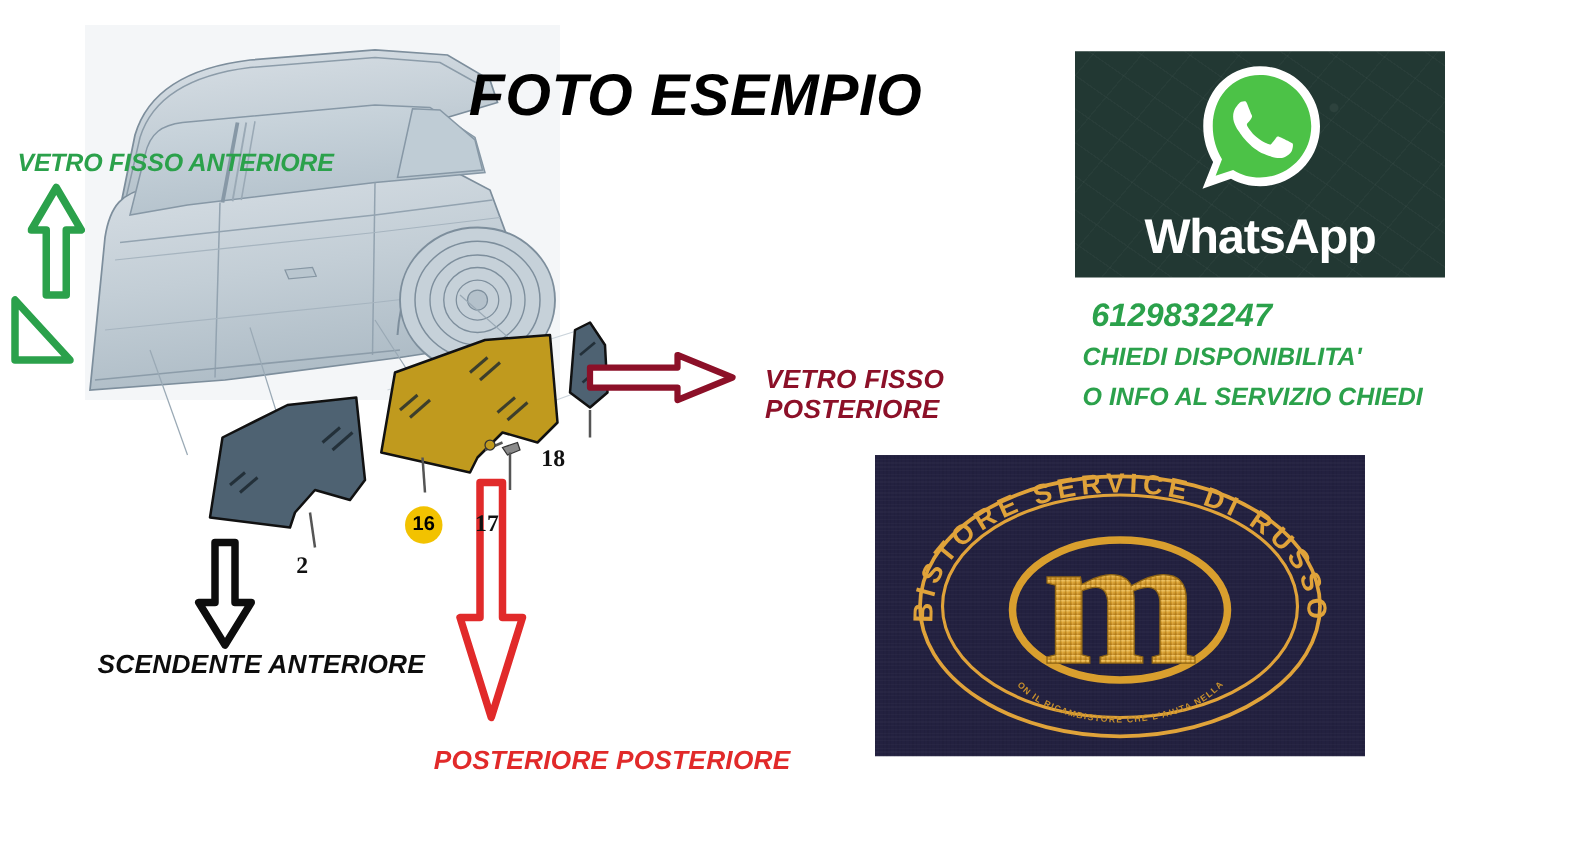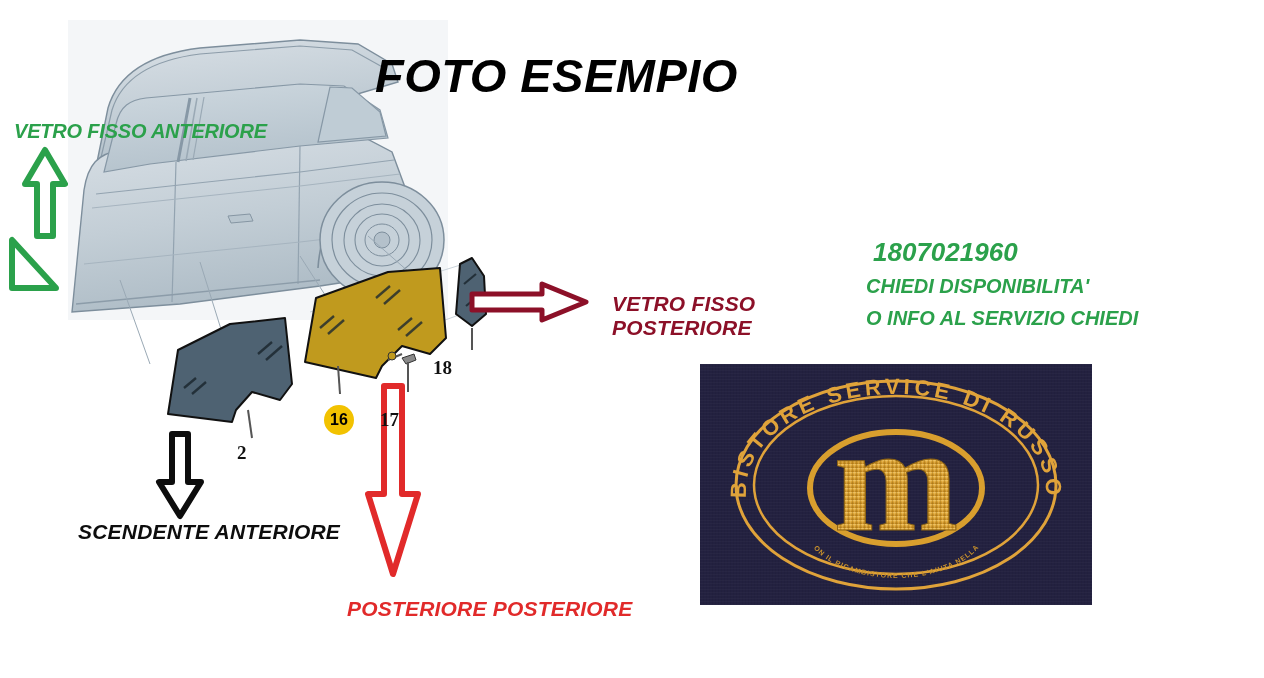--- a/index.html
+++ b/index.html
@@ -299,22 +299,43 @@
   <div class="abs label" id="label-vetro-fisso-posteriore" style="white-space: pre;">VETRO FISSO
 POSTERIORE</div>
 
   <div class="abs label" id="label-scendente-posteriore" style="white-space: pre;">POSTERIORE POSTERIORE</div>
 
   <div class="abs partnum" id="part-number-14">2</div>
   <div class="abs" id="part-badge-16">16</div>
   <div class="abs partnum" id="part-number-17">17</div>
   <div class="abs partnum" id="part-number-18">18</div>
 
-
-  <div class="abs" id="phone-number">1807021960</div>
+  <div class="abs" id="whatsapp-banner">
+    <svg width="296" height="132" viewBox="0 0 296 132" xmlns="http://www.w3.org/2000/svg" style="position:absolute;left:0;top:4px;">
+      <g transform="translate(100,8)">
+        <path d="M48,0 C74.5,0 96,21.5 96,48 C96,74.5 74.5,96 48,96 C39.6,96 31.7,93.8 24.8,90
+                 L2,98 L10.5,76.5 C5.5,68.3 2.6,58.5 2.6,48 C2.6,21.5 21.5,0 48,0 Z" fill="#ffffff"></path>
+        <path d="M48,7 C70.6,7 89,25.4 89,48 C89,70.6 70.6,89 48,89 C40.1,89 32.7,86.8 26.5,82.9
+                 L12.5,87.6 L17.6,74.3 C13,66.8 10.2,57.8 10.2,48 C10.2,25.4 25.4,7 48,7 Z" fill="#4CC247"></path>
+        <path d="M35.5,28 C33.8,28 32.2,28.6 31,30 C29.5,31.7 26.5,34.6 26.5,40.3
+                 C26.5,46 30.7,51.5 31.3,52.3 C31.9,53.1 39.5,65.3 51.4,70.2
+                 C61.3,74.3 63.3,73.5 65.5,73.3 C67.7,73.1 72.5,70.4 73.5,67.6
+                 C74.5,64.8 74.5,62.4 74.2,61.9 C73.9,61.4 73.1,61.1 71.9,60.5
+                 C70.7,59.9 64.7,57 63.6,56.6 C62.5,56.2 61.7,56 60.9,57.2
+                 C60.1,58.4 57.9,61.1 57.2,61.9 C56.5,62.7 55.8,62.8 54.6,62.2
+                 C53.4,61.6 49.4,60.3 44.7,56.1 C41,52.9 38.5,48.9 37.8,47.7
+                 C37.1,46.5 37.7,45.8 38.3,45.2 C38.9,44.6 39.6,43.7 40.2,43
+                 C40.8,42.3 41,41.7 41.4,40.9 C41.8,40.1 41.6,39.4 41.3,38.8
+                 C41,38.2 38.6,32.1 37.6,29.7 C36.8,27.8 36,28 35.5,28 Z" fill="#ffffff"></path>
+      </g>
+    </svg>
+    <div id="whatsapp-wordmark">WhatsApp</div>
+  </div>
+
+  <div class="abs" id="phone-number">6129832247</div>
   <div class="abs" id="contact-line-1">CHIEDI DISPONIBILITA'</div>
   <div class="abs" id="contact-line-2">O INFO AL SERVIZIO CHIEDI</div>
 
   <div class="abs" id="company-logo">
     <svg width="392" height="241" viewBox="0 0 392 241" xmlns="http://www.w3.org/2000/svg">
       <defs>
         <path id="arcTop" d="M46,126 A150,96 0 0 1 346,126"></path>
         <path id="arcBottom" d="M112,182 A92,54 0 0 0 280,182"></path>
         <linearGradient id="goldGrad" x1="0" y1="0" x2="0" y2="1">
           <stop offset="0%" stop-color="#F0C462"></stop>

